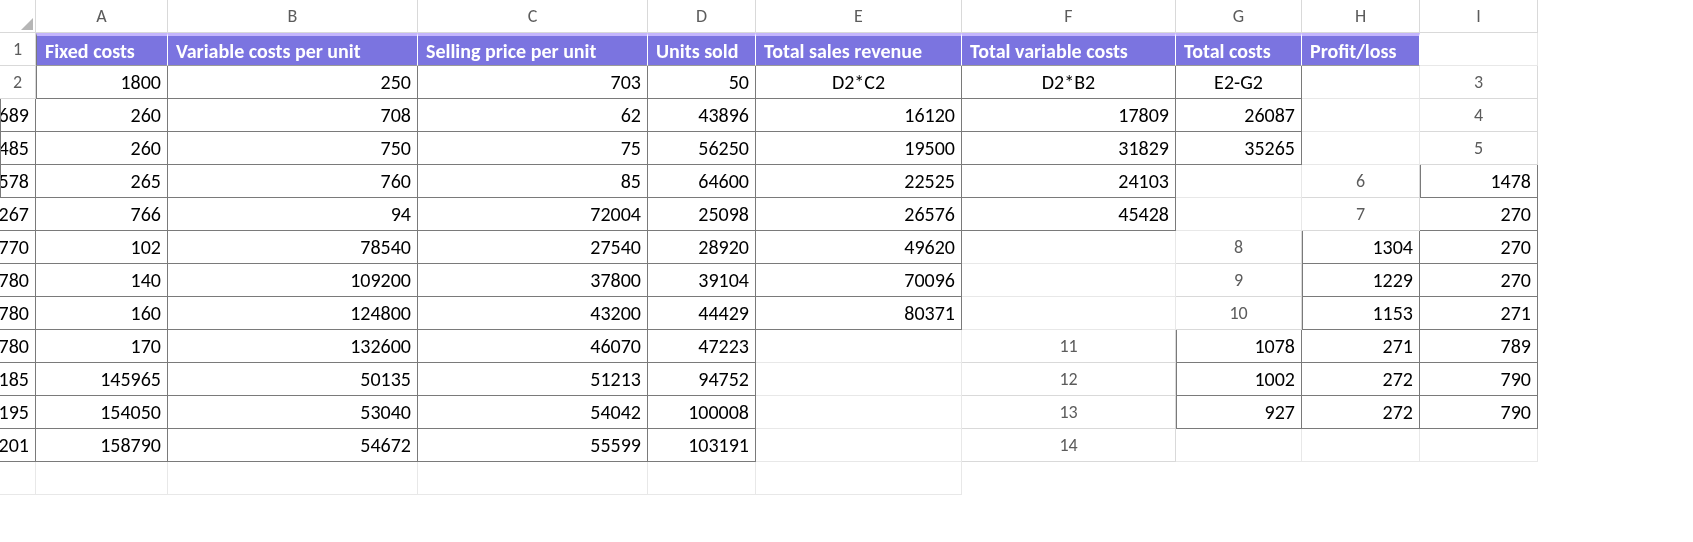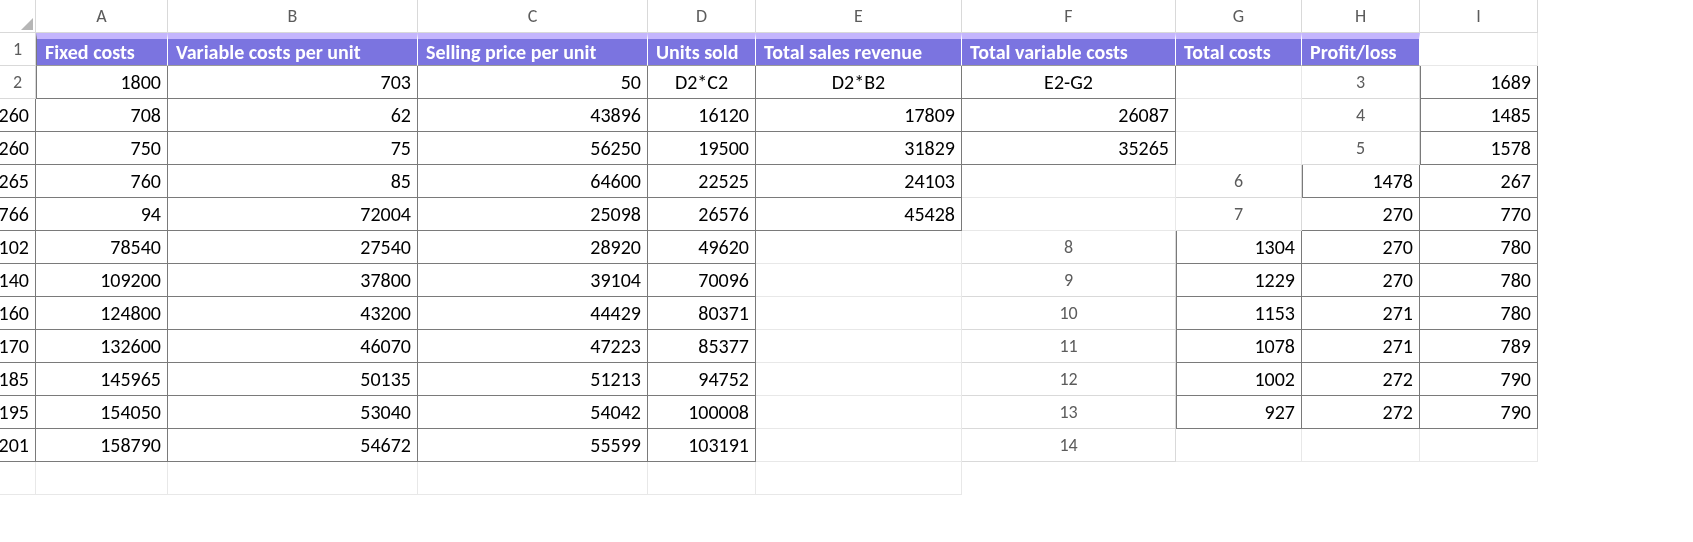--- a/index.html
+++ b/index.html
@@ -65,21 +65,21 @@
       border-bottom: 1px solid #9a9a9a;
       justify-content: flex-start;
       padding: 0 6px;
     }
     .b {
       
       border-right: 1px solid #7a7a7a;
       border-bottom: 1px solid #7a7a7a;
     }
     .bl { border-left: 1px solid #7a7a7a; }
-    .bt { border-top: 6px solid #c4b5fd; padding-left: 8px; }
+    .bt { border-top: 3px solid #c4b5fd; padding-left: 8px; }
   </style>
 </head>
 <body>
 
 <div class="sheet">
 
   <div class="corner"></div>
 
   <div class="colhdr">A</div>
   <div class="colhdr">B</div>
@@ -97,20 +97,21 @@
   <div class="cell hdr bt">Selling price per unit</div>
   <div class="cell hdr bt">Units sold</div>
   <div class="cell hdr bt">Total sales revenue</div>
   <div class="cell hdr bt">Total variable costs</div>
   <div class="cell hdr bt">Total costs</div>
   <div class="cell hdr bt">Profit/loss</div>
   <div class="cell"></div>
 
   <div class="rowhdr">2</div>
   <div class="cell b bl num">1800</div>
+  <div class="cell b num">250</div>
   <div class="cell b num">703</div>
   <div class="cell b num">50</div>
   <div class="cell b ctr">D2*C2</div>
   <div class="cell b ctr">D2*B2</div>
   <div class="cell b ctr">E2-G2</div>
   <div class="cell"></div>
 
   <div class="rowhdr">3</div>
   <div class="cell b bl num">1689</div>
   <div class="cell b num">260</div>
@@ -187,21 +188,20 @@
   <div class="cell"></div>
 
   <div class="rowhdr">10</div>
   <div class="cell b bl num">1153</div>
   <div class="cell b num">271</div>
   <div class="cell b num">780</div>
   <div class="cell b num">170</div>
   <div class="cell b num">132600</div>
   <div class="cell b num">46070</div>
   <div class="cell b num">47223</div>
-  <div class="cell b num">85377</div>
   <div class="cell"></div>
 
   <div class="rowhdr">11</div>
   <div class="cell b bl num">1078</div>
   <div class="cell b num">271</div>
   <div class="cell b num">789</div>
   <div class="cell b num">185</div>
   <div class="cell b num">145965</div>
   <div class="cell b num">50135</div>
   <div class="cell b num">51213</div>

